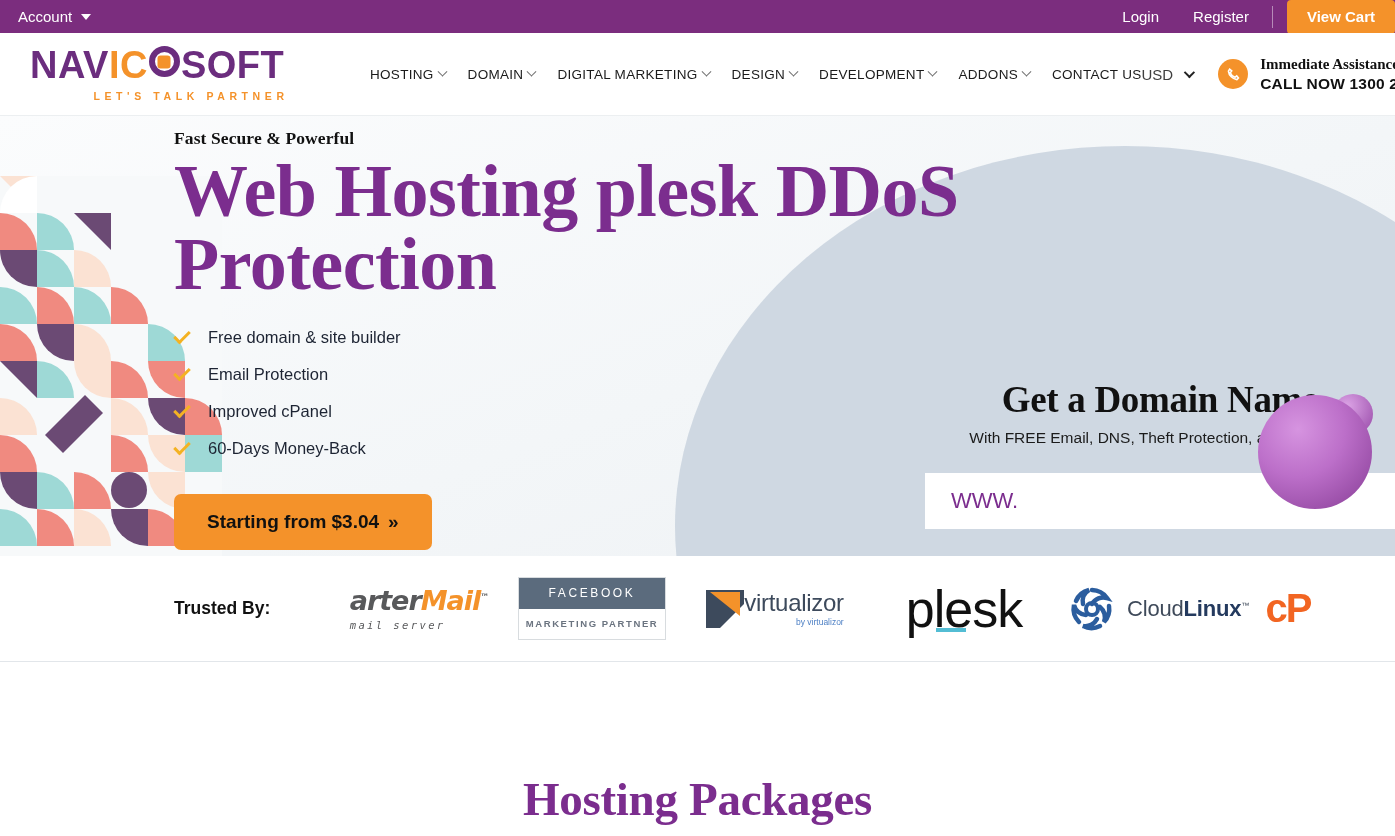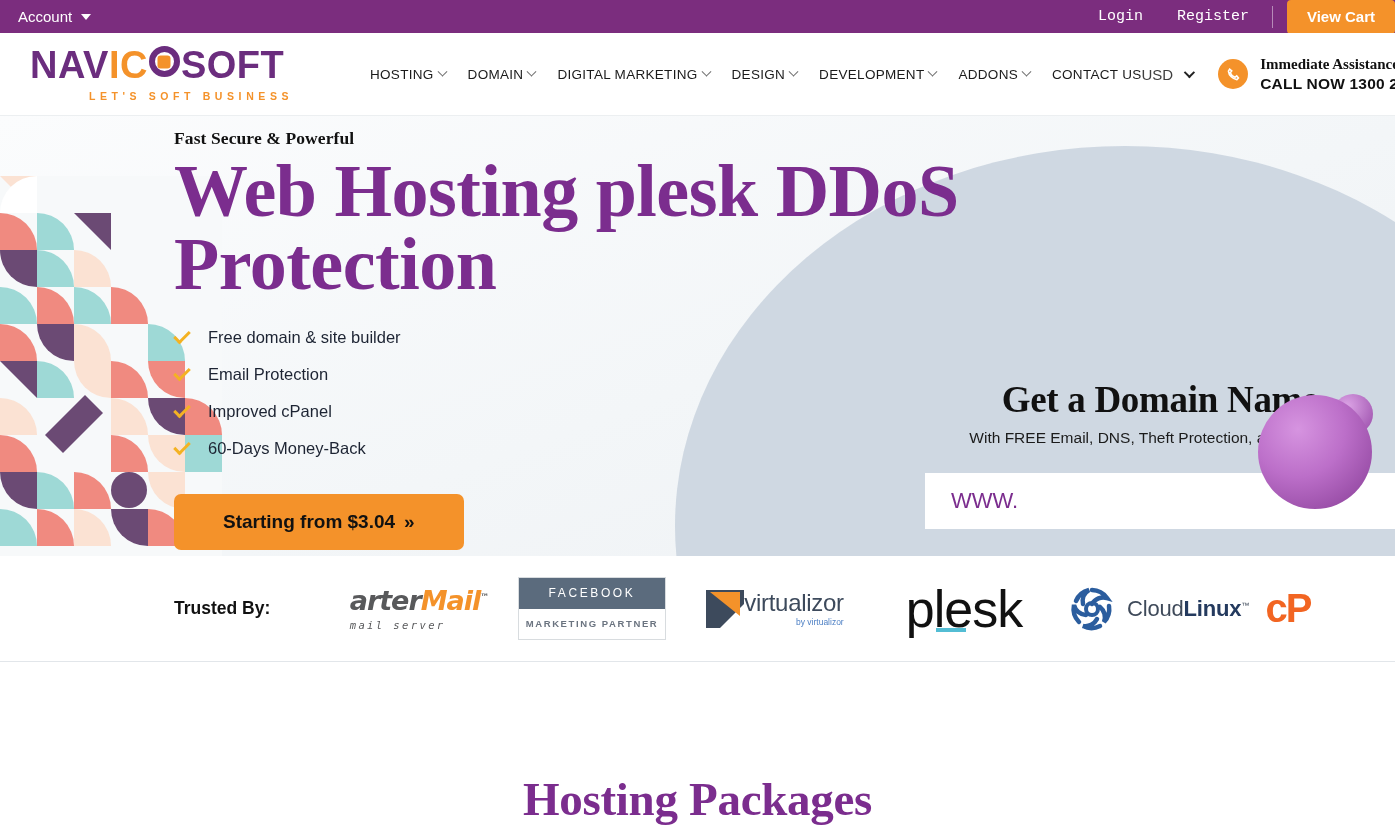--- a/index.html
+++ b/index.html
@@ -38,21 +38,20 @@
     display: flex;
     align-items: center;
     height: 100%;
   }
   .topbar-right a {
     color: #ffffff;
     font-size: 15px;
     text-decoration: none;
     padding: 0 17px;
     cursor: pointer;
-    font-family: Liberation Mono, monospace;
   }
   .tb-divider {
     width: 1px;
     height: 22px;
     background: #a濃;
     background: rgba(255,255,255,0.45);
     margin: 0 6px;
   }
   .viewcart {
     background: #f4922a;
@@ -229,21 +228,21 @@
     margin-top: -4px;
   }
   .cta {
     display: inline-flex;
     align-items: center;
     gap: 9px;
     background: #f4922a;
     color: #111;
     font-size: 19px;
     font-weight: bold;
-    padding: 17px 49px;
+    padding: 17px 33px;
     border-radius: 7px;
     border: none;
     margin-top: 18px;
     cursor: pointer;
     font-family: "Liberation Sans", sans-serif;
   }
 
   
   .geo {
     position: absolute;
@@ -380,21 +379,21 @@
 </div>
 
 <div class="header">
   <div class="logo">
     <div class="logo-word">
       <span>NAV</span>
         <span class="orange">IC</span>
         <span class="o-orange"></span>
         <span>SOFT</span>
     </div>
-    <div class="logo-tag">LET'S SOFT BUSINESS</div>
+    <div class="logo-tag">LET'S TALK PARTNER</div>
   </div>
 
   <div class="nav">
     <div class="nav-item">
       <span>HOSTING</span>
       <span class="chev"></span>
     </div>
     <div class="nav-item">
       <span>DOMAIN</span>
       <span class="chev"></span>

